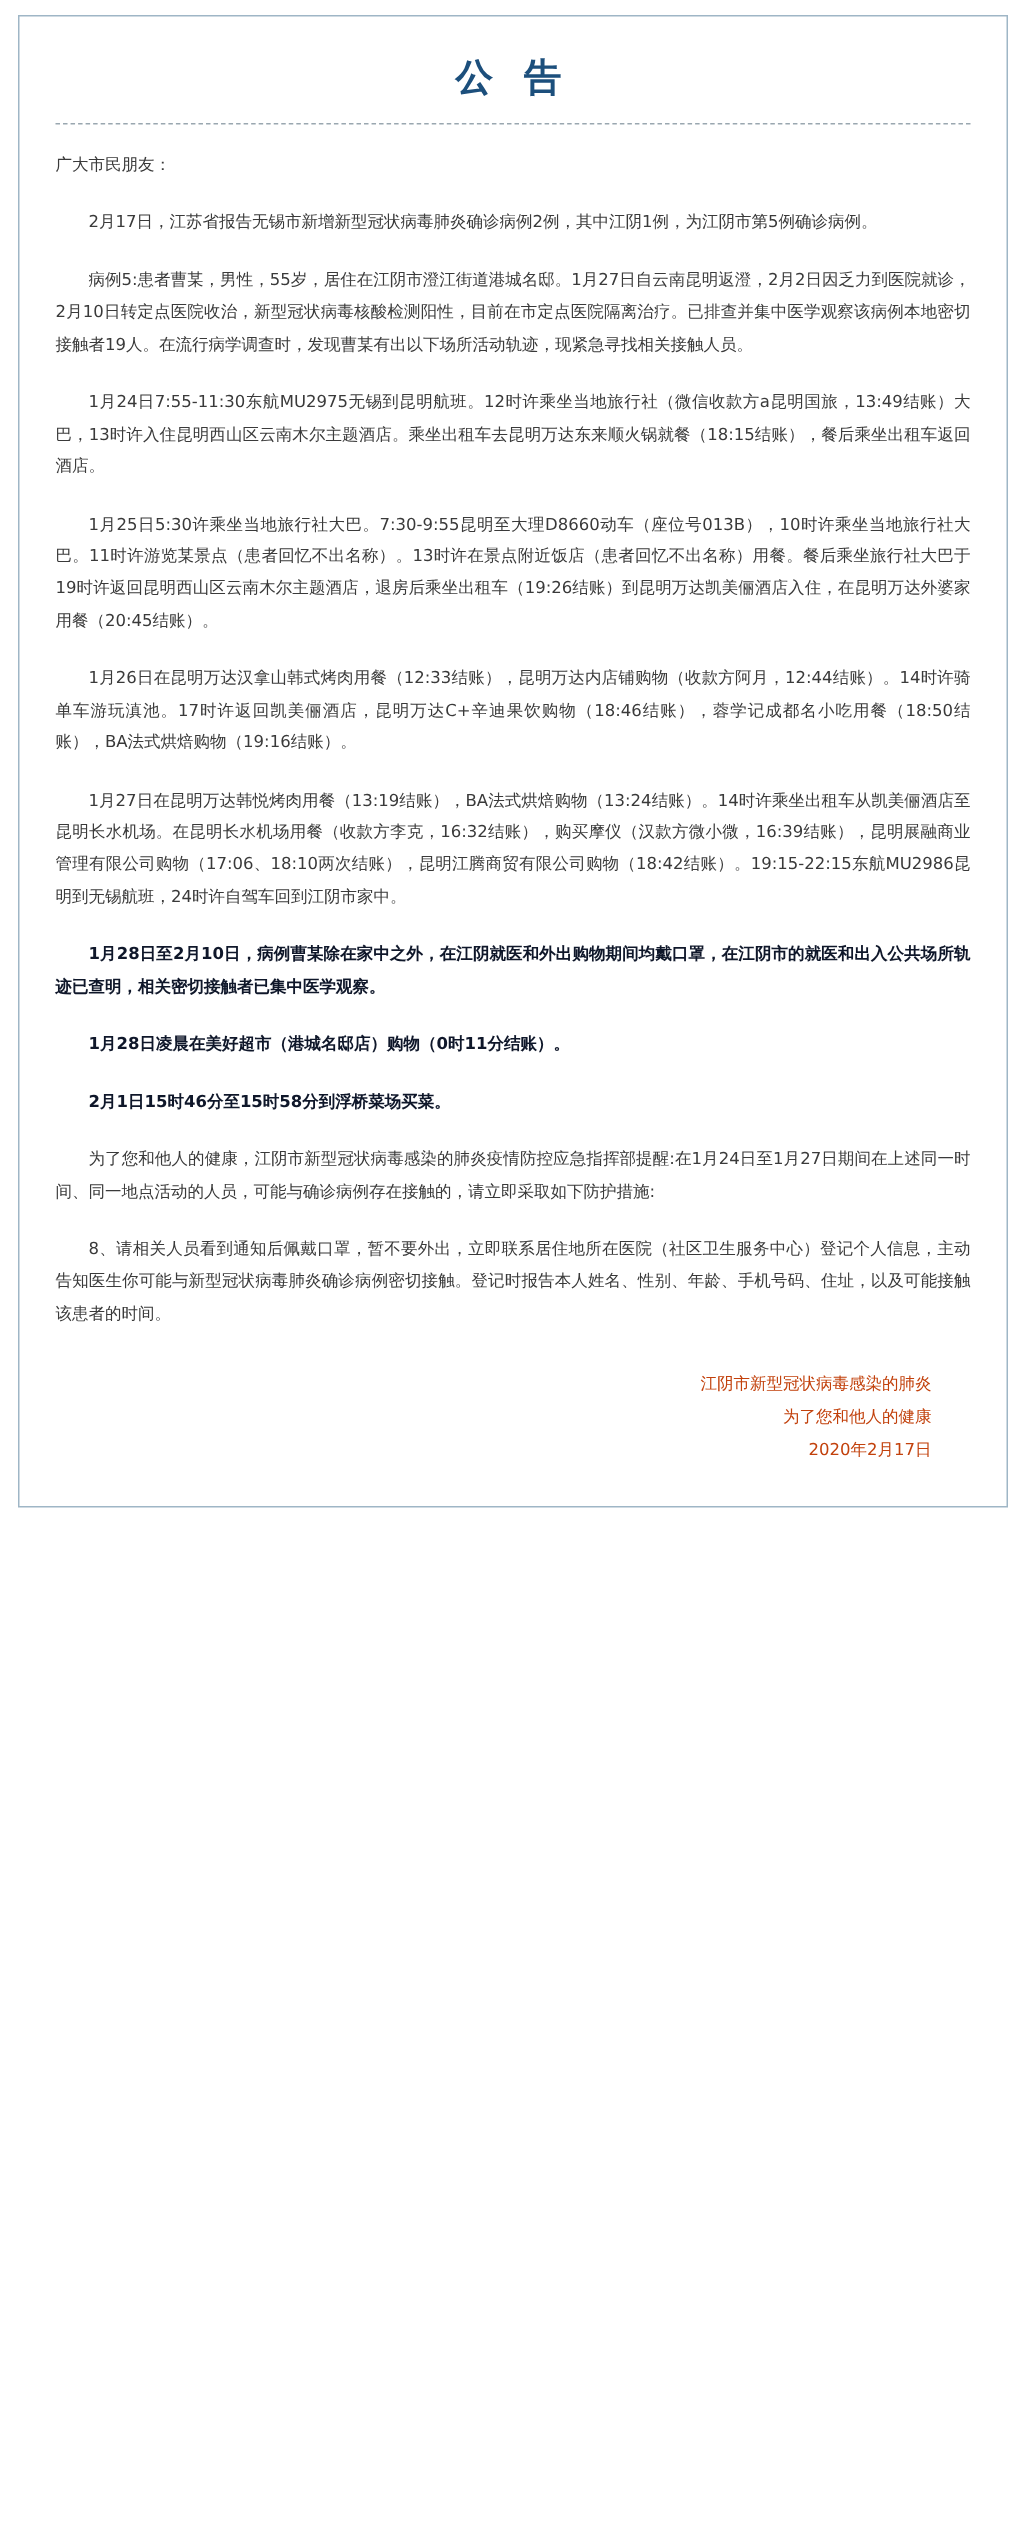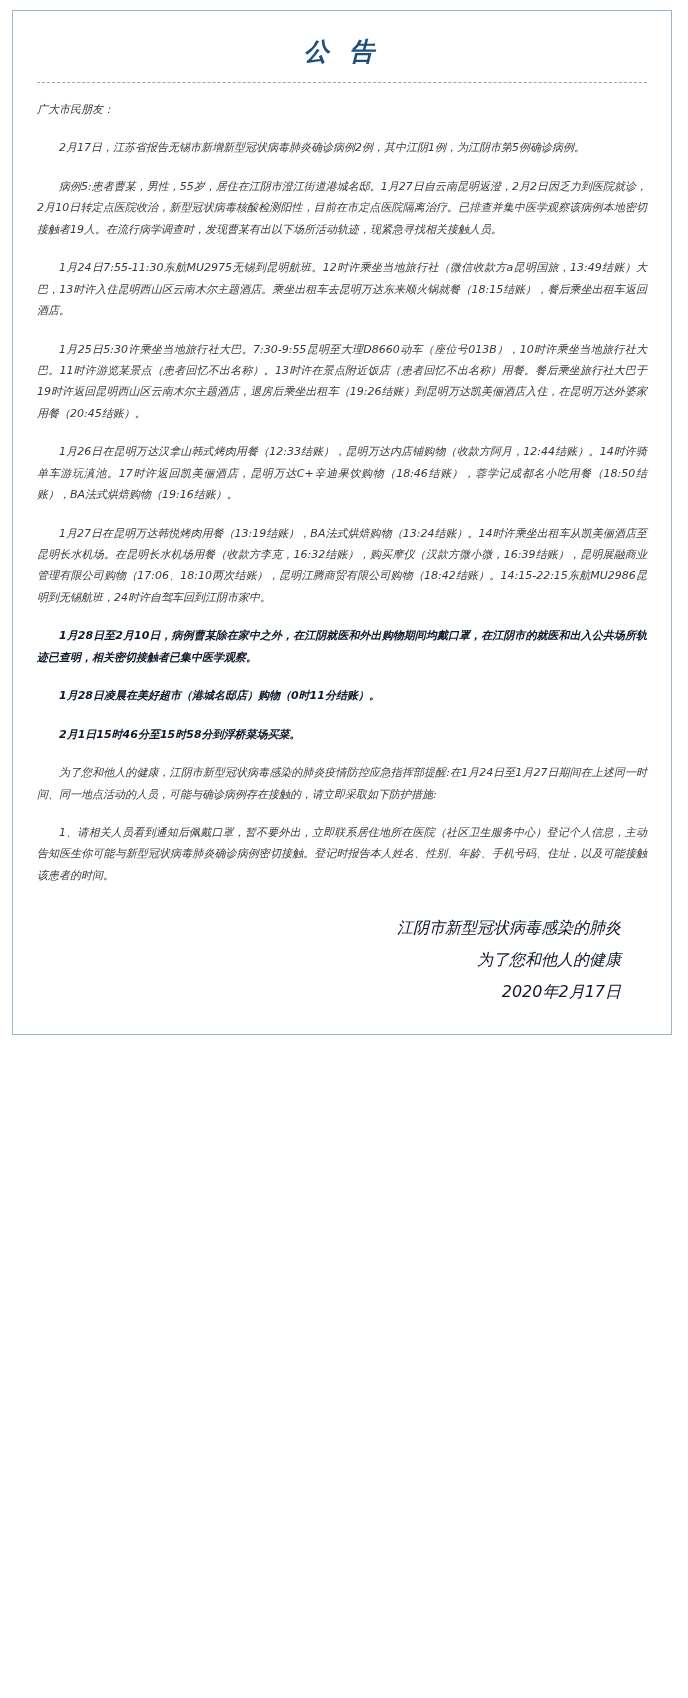--- a/index.html
+++ b/index.html
@@ -10,21 +10,20 @@
   body {
     width: 688px;
     font-family: "DejaVu Sans", "Liberation Sans", sans-serif;
     color: #2b2b2b;
   }
   .page {
     width: 684px;
     box-sizing: border-box;
     padding: 10px 12px 14px 12px;
     background: #ffffff;
-    font-style: italic;
   }
   .frame {
     border: 1px solid #9fb6c6;
     box-sizing: border-box;
     padding: 18px 24px 26px 24px;
     background: #ffffff;
   }
   .title {
     text-align: center;
     font-size: 25px;
@@ -49,50 +48,50 @@
   }
   p.indent {
     text-indent: 2em;
   }
   p.bold {
     font-weight: bold;
     color: #0f172a;
   }
   .signature {
     margin-top: 26px;
-    font-size: 16px;
+    font-size: 11px;
     line-height: 2.0;
     text-align: right;
     padding-right: 26px;
-    color: #0f172a;
+    color: #c2410c;
   }
   .sig-line { display: block; }
 </style>
 </head>
 <body>
 
 <div class="page">
   <div class="frame">
 
     <div class="title">公 告</div>
     <hr class="divider">
 
     <div>
       <p class="para">广大市民朋友：</p>
       <p class="para indent">2月17日，江苏省报告无锡市新增新型冠状病毒肺炎确诊病例2例，其中江阴1例，为江阴市第5例确诊病例。</p>
       <p class="para indent">病例5:患者曹某，男性，55岁，居住在江阴市澄江街道港城名邸。1月27日自云南昆明返澄，2月2日因乏力到医院就诊，2月10日转定点医院收治，新型冠状病毒核酸检测阳性，目前在市定点医院隔离治疗。已排查并集中医学观察该病例本地密切接触者19人。在流行病学调查时，发现曹某有出以下场所活动轨迹，现紧急寻找相关接触人员。</p>
       <p class="para indent">1月24日7:55-11:30东航MU2975无锡到昆明航班。12时许乘坐当地旅行社（微信收款方a昆明国旅，13:49结账）大巴，13时许入住昆明西山区云南木尔主题酒店。乘坐出租车去昆明万达东来顺火锅就餐（18:15结账），餐后乘坐出租车返回酒店。</p>
       <p class="para indent">1月25日5:30许乘坐当地旅行社大巴。7:30-9:55昆明至大理D8660动车（座位号013B），10时许乘坐当地旅行社大巴。11时许游览某景点（患者回忆不出名称）。13时许在景点附近饭店（患者回忆不出名称）用餐。餐后乘坐旅行社大巴于19时许返回昆明西山区云南木尔主题酒店，退房后乘坐出租车（19:26结账）到昆明万达凯美俪酒店入住，在昆明万达外婆家用餐（20:45结账）。</p>
       <p class="para indent">1月26日在昆明万达汉拿山韩式烤肉用餐（12:33结账），昆明万达内店铺购物（收款方阿月，12:44结账）。14时许骑单车游玩滇池。17时许返回凯美俪酒店，昆明万达C+辛迪果饮购物（18:46结账），蓉学记成都名小吃用餐（18:50结账），BA法式烘焙购物（19:16结账）。</p>
-      <p class="para indent">1月27日在昆明万达韩悦烤肉用餐（13:19结账），BA法式烘焙购物（13:24结账）。14时许乘坐出租车从凯美俪酒店至昆明长水机场。在昆明长水机场用餐（收款方李克，16:32结账），购买摩仪（汉款方微小微，16:39结账），昆明展融商业管理有限公司购物（17:06、18:10两次结账），昆明江腾商贸有限公司购物（18:42结账）。14:15-22:15东航MU2986昆明到无锡航班，24时许自驾车回到江阴市家中。</p>
+      <p class="para indent">1月27日在昆明万达韩悦烤肉用餐（13:19结账），BA法式烘焙购物（13:24结账）。14时许乘坐出租车从凯美俪酒店至昆明长水机场。在昆明长水机场用餐（收款方李克，16:32结账），购买摩仪（汉款方微小微，16:39结账），昆明展融商业管理有限公司购物（17:06、18:10两次结账），昆明江腾商贸有限公司购物（18:42结账）。19:15-22:15东航MU2986昆明到无锡航班，24时许自驾车回到江阴市家中。</p>
       <p class="para indent bold">1月28日至2月10日，病例曹某除在家中之外，在江阴就医和外出购物期间均戴口罩，在江阴市的就医和出入公共场所轨迹已查明，相关密切接触者已集中医学观察。</p>
       <p class="para indent bold">1月28日凌晨在美好超市（港城名邸店）购物（0时11分结账）。</p>
       <p class="para indent bold">2月1日15时46分至15时58分到浮桥菜场买菜。</p>
       <p class="para indent">为了您和他人的健康，江阴市新型冠状病毒感染的肺炎疫情防控应急指挥部提醒:在1月24日至1月27日期间在上述同一时间、同一地点活动的人员，可能与确诊病例存在接触的，请立即采取如下防护措施:</p>
-      <p class="para indent">1、请相关人员看到通知后佩戴口罩，暂不要外出，立即联系居住地所在医院（社区卫生服务中心）登记个人信息，主动告知医生你可能与新型冠状病毒肺炎确诊病例密切接触。登记时报告本人姓名、性别、年龄、手机号码、住址，以及可能接触该患者的时间。</p>
+      <p class="para indent">8、请相关人员看到通知后佩戴口罩，暂不要外出，立即联系居住地所在医院（社区卫生服务中心）登记个人信息，主动告知医生你可能与新型冠状病毒肺炎确诊病例密切接触。登记时报告本人姓名、性别、年龄、手机号码、住址，以及可能接触该患者的时间。</p>
     </div>
 
     <div class="signature">
       <span class="sig-line">江阴市新型冠状病毒感染的肺炎</span>
       <span class="sig-line">为了您和他人的健康</span>
       <span class="sig-line">2020年2月17日</span>
     </div>
 
   </div>
 </div>

